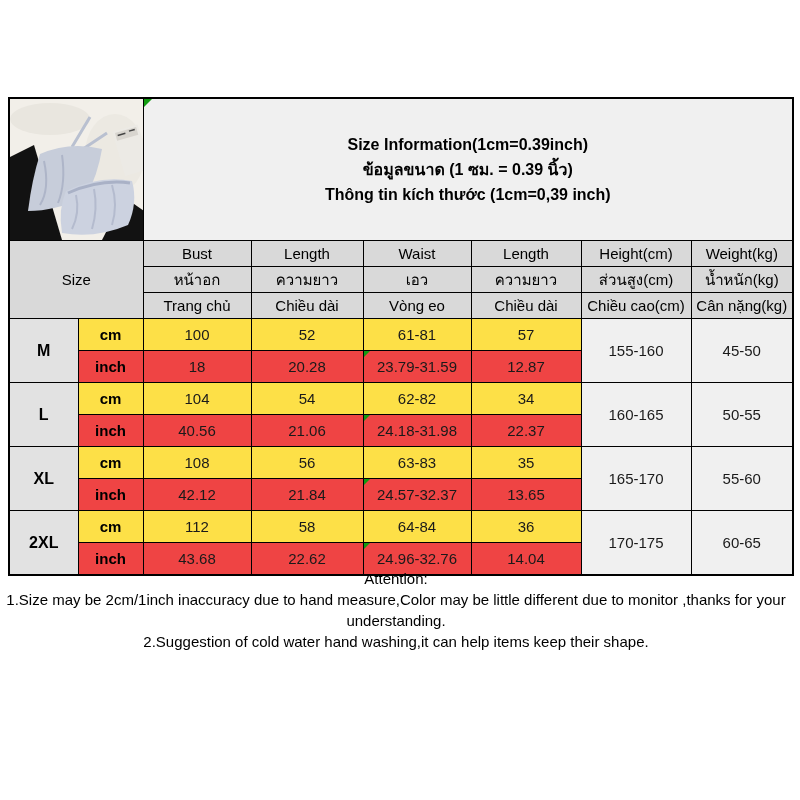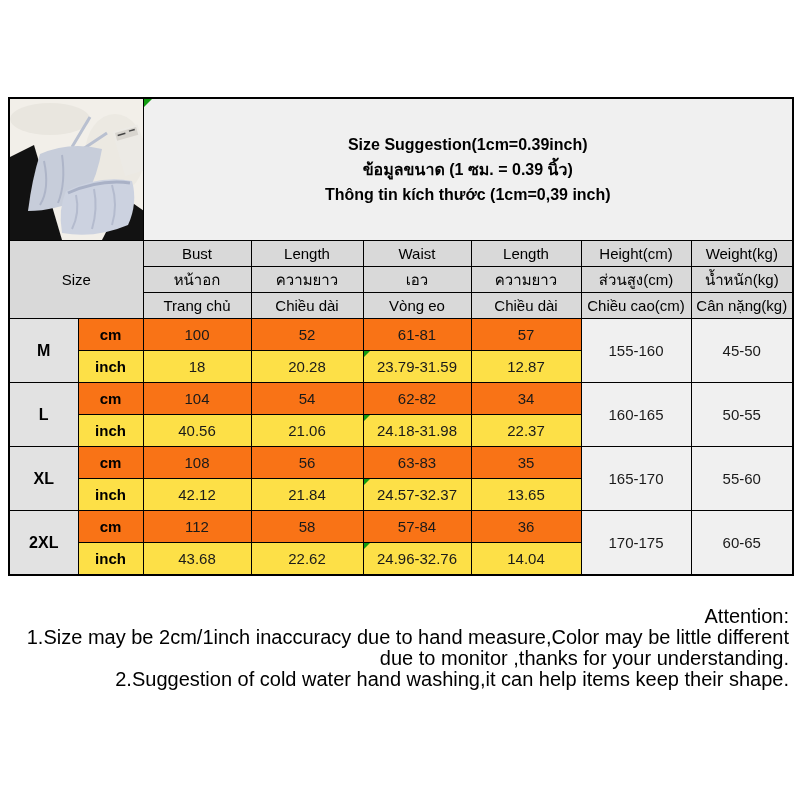--- a/index.html
+++ b/index.html
@@ -12,35 +12,35 @@
   table{border-collapse:collapse;table-layout:fixed;width:784px;border:2px solid #000;}
   td{border:1px solid #000;text-align:center;vertical-align:middle;padding:0;overflow:hidden;}
   
   .photo-cell{height:141px;background:#f2efe9;}
   .title-cell{background:#f0f0f0;position:relative;}
   .title-line{font-weight:bold;font-size:16px;line-height:25px;}
   
   .hdr td{background:#d9d9d9;font-weight:normal;font-size:15px;height:25px;}
   .size-cell{background:#d9d9d9;font-weight:bold;font-size:27px;}
   
-  .r-cm td{height:31px;background:#f97316;}
-  .r-in td{height:31px;background:#fde047;}
+  .r-cm td{height:31px;background:#fde047;}
+  .r-in td{height:31px;background:#ef4444;}
   .size-label{background:#e2e2e2 !important;font-weight:bold;font-size:16px;}
   .unit{font-weight:bold;font-size:15px;}
   .val{font-size:15px;color:#1a1a1a;text-align:center;}
   .merged{background:#f0f0f0 !important;font-size:15px;color:#1a1a1a;}
   .rel{position:relative;}
   
   .tri{position:absolute;top:0;left:0;width:0;height:0;
        border-top:8px solid #119c11;border-right:8px solid transparent;}
   .tri-sm{position:absolute;top:0;left:0;width:0;height:0;
        border-top:6px solid #119c11;border-right:6px solid transparent;}
   
-  .attention{position:absolute;left:3px;top:606px;width:786px;
-             font-size:20px;line-height:21px;color:#000;text-align:right;}
+  .attention{position:absolute;left:3px;top:568px;width:786px;
+             font-size:15px;line-height:21px;color:#000;text-align:center;}
   .photo-svg{display:block;}
 </style>
 </head>
 <body>
 
 <div class="sheet">
 <table>
   <colgroup>
     <col style="width:69px">
         <col style="width:65px">
@@ -70,21 +70,21 @@
         <path d="M62,48 L80,18 M70,52 L97,34" stroke="#b9c0d0" stroke-width="3" fill="none"></path>
         <path d="M30,55 Q60,42 92,50 Q88,75 76,98 Q45,112 18,112 Q22,80 30,55 Z" fill="#c7cdda"></path>
         <path d="M34,62 Q40,90 30,106 M52,56 Q56,84 48,104" stroke="#aeb5c8" stroke-width="2" fill="none"></path>
         <path d="M56,92 Q90,76 122,82 Q128,104 118,126 Q85,140 52,134 Q48,110 56,92 Z" fill="#ccd2e0"></path>
         <path d="M58,94 Q90,80 120,84" stroke="#a9b1c6" stroke-width="3" fill="none"></path>
         <path d="M66,96 Q70,114 62,130 M84,90 Q88,110 82,130 M102,86 Q108,106 102,126" stroke="#b4bbce" stroke-width="2" fill="none"></path>
       </svg>
     </td>
     <td class="title-cell" colspan="6">
       <span class="tri"></span>
-      <div class="title-line">Size Suggestion(1cm=0.39inch)</div>
+      <div class="title-line">Size Information(1cm=0.39inch)</div>
       <div class="title-line">ข้อมูลขนาด (1 ซม. = 0.39 นิ้ว)</div>
       <div class="title-line">Thông tin kích thước (1cm=0,39 inch)</div>
     </td>
   </tr>
 
   <tr class="hdr">
     <td class="size-cell" rowspan="3" colspan="2">Size</td>
     <td>Bust</td>
     <td>Length</td>
     <td>Waist</td>
@@ -161,21 +161,21 @@
     <td class="val">21.84</td>
     <td class="val rel"><span class="tri-sm"></span><span>24.57-32.37</span></td>
     <td class="val">13.65</td>
   </tr>
 
   <tr class="r-cm">
     <td class="size-label" rowspan="2">2XL</td>
     <td class="unit">cm</td>
     <td class="val">112</td>
     <td class="val">58</td>
-    <td class="val">57-84</td>
+    <td class="val">64-84</td>
     <td class="val">36</td>
     <td class="merged" rowspan="2">170-175</td>
     <td class="merged" rowspan="2">60-65</td>
   </tr>
   <tr class="r-in">
     <td class="unit">inch</td>
     <td class="val">43.68</td>
     <td class="val">22.62</td>
     <td class="val rel"><span class="tri-sm"></span><span>24.96-32.76</span></td>
     <td class="val">14.04</td>

